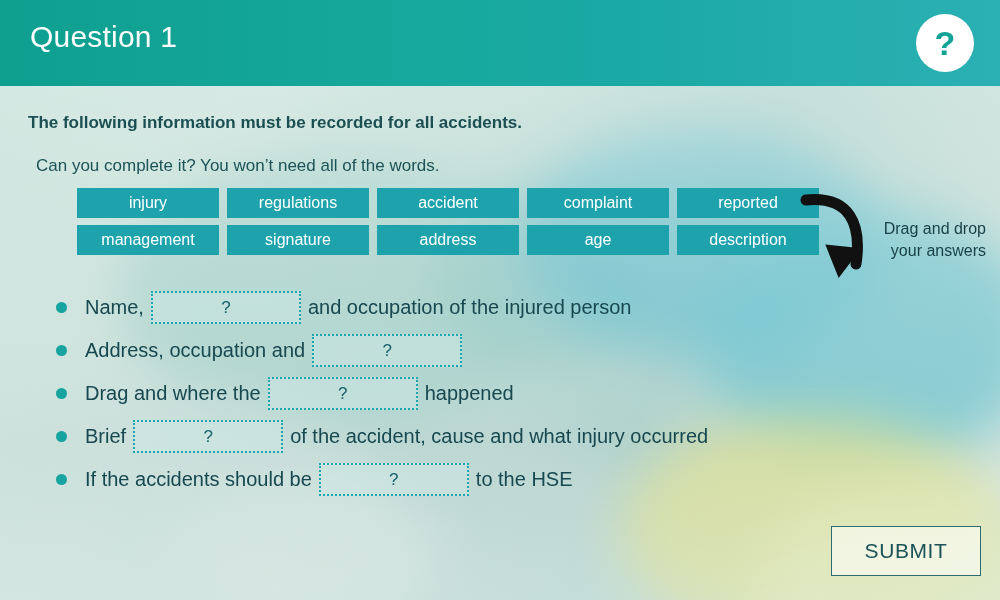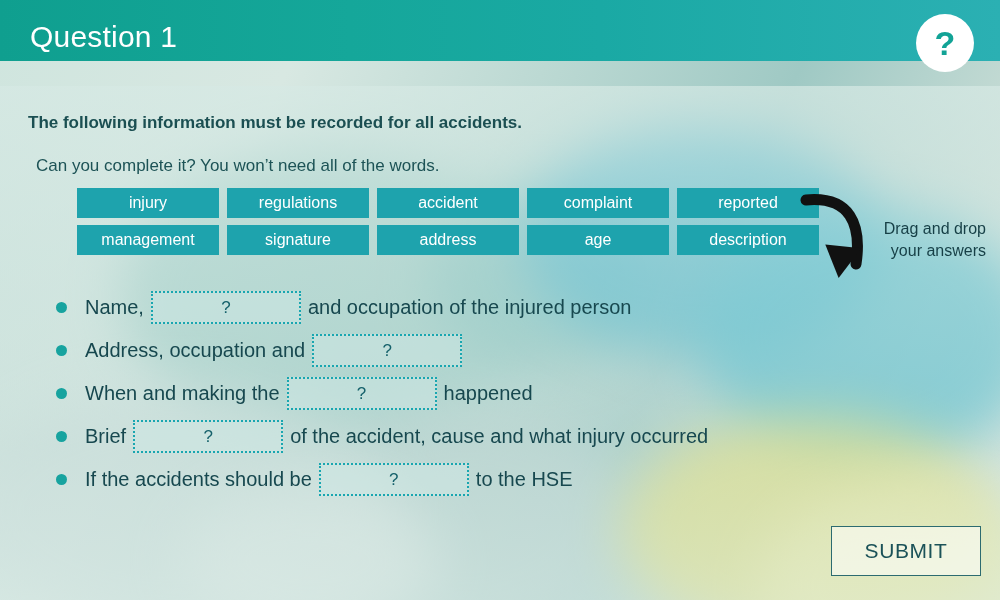--- a/index.html
+++ b/index.html
@@ -46,21 +46,21 @@
     position: absolute;
     left: 0; top: 0; right: 0; bottom: 0;
     background: linear-gradient(180deg, rgba(214,233,228,.72) 0%, rgba(206,228,223,.55) 35%, rgba(198,222,217,.45) 70%, rgba(212,231,226,.6) 100%);
   }
 
   
   .header {
     position: absolute;
     left: 0; top: 0;
     width: 1000px;
-    height: 61px;
+    height: 86px;
     background: linear-gradient(90deg, #0f9f8f 0%, #15a79a 35%, #1aa9a4 60%, #2bb0b3 100%);
     z-index: 5;
   }
   .header-title {
     position: absolute;
     left: 30px;
     top: 20px;
     font-size: 30px;
     color: #ffffff;
     letter-spacing: .2px;
@@ -276,21 +276,21 @@
       </div>
 
       <div class="qrow">
         <span class="bullet"></span>
         <span>Address, occupation and</span>
         <span class="drop-slot">?</span>
       </div>
 
       <div class="qrow">
         <span class="bullet"></span>
-        <span>When and making the</span>
+        <span>Drag and where the</span>
         <span class="drop-slot">?</span>
         <span>happened</span>
       </div>
 
       <div class="qrow">
         <span class="bullet"></span>
         <span>Brief</span>
         <span class="drop-slot">?</span>
         <span>of the accident, cause and what injury occurred</span>
       </div>

